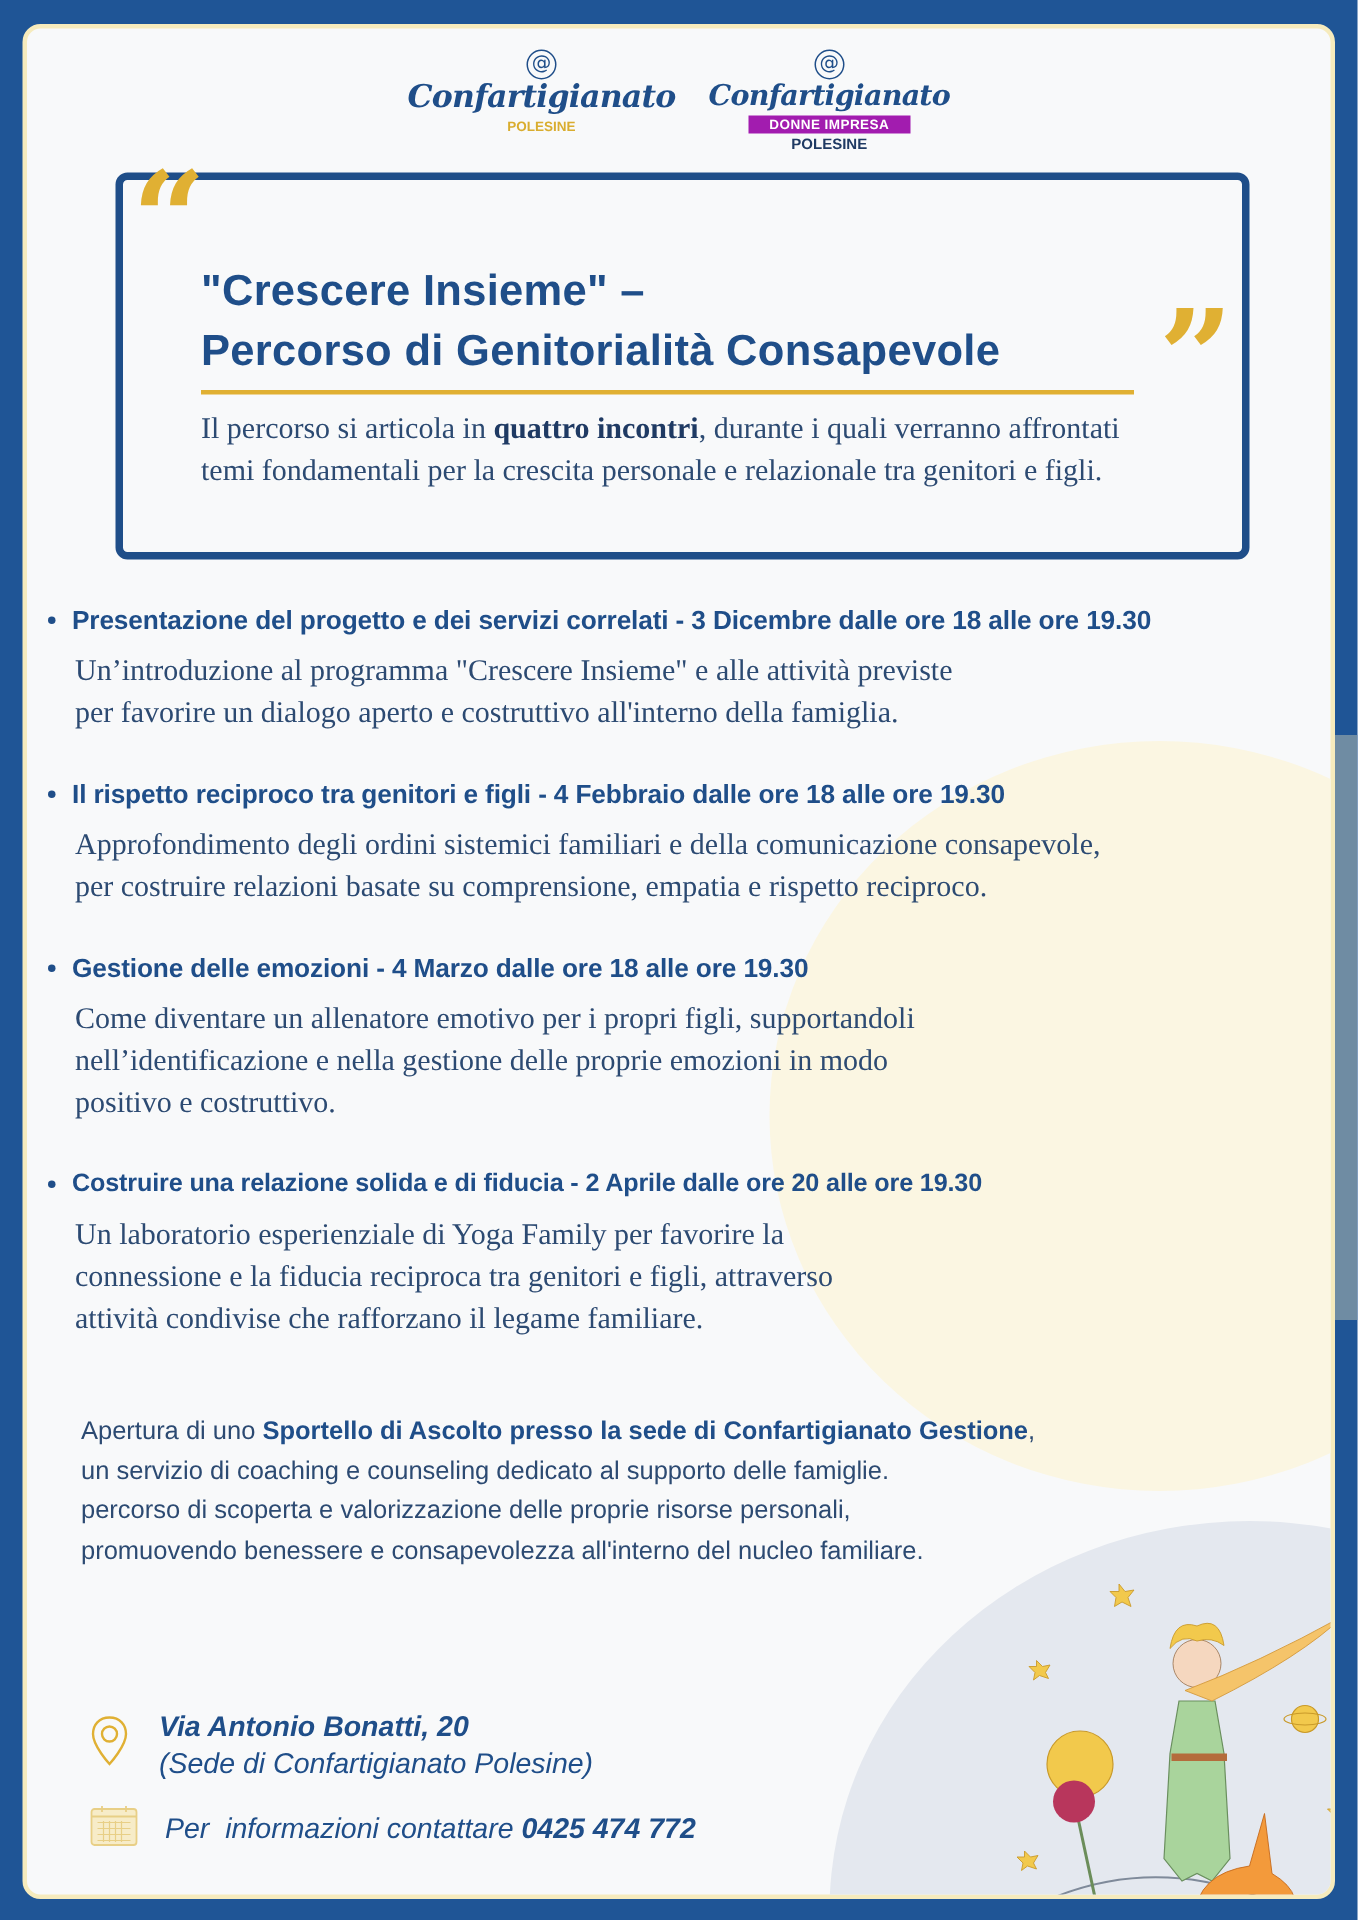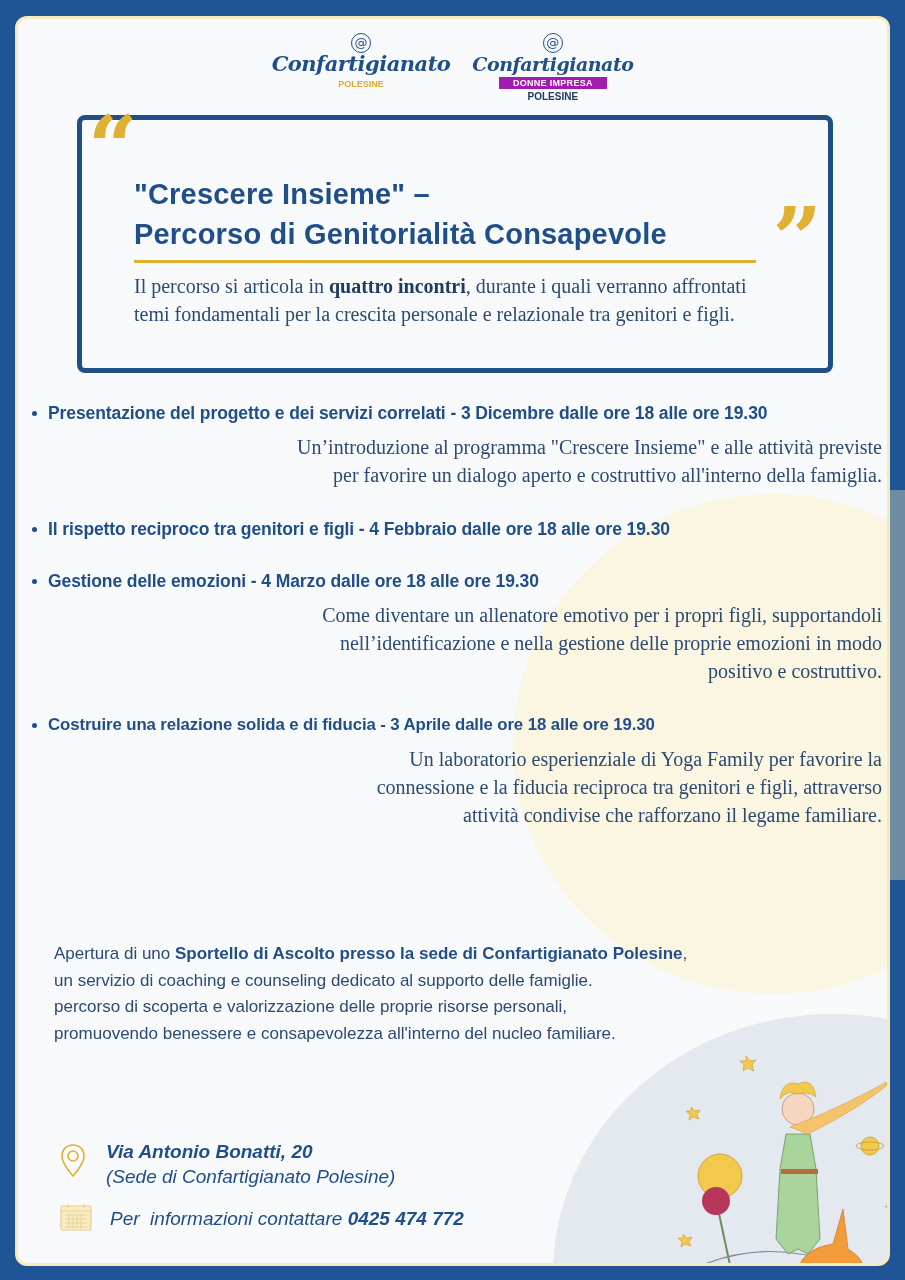--- a/index.html
+++ b/index.html
@@ -88,21 +88,21 @@
     background: #e0b033;
   }
   .intro {
     position: absolute; left: 52px; top: 152px; width: 640px;
     font-family: "Liberation Serif", serif; color: #2c4a72;
     font-size: 20px; line-height: 28px;
   }
   .intro b { color: #1f3a63; }
 
   
-  .events { position: absolute; left: 14px; top: 382px; width: 850px; text-align: right; }
+  .events { position: absolute; left: 14px; top: 382px; width: 850px; }
   .event { margin-bottom: 22px; }
   .event-head {
     display: flex; align-items: center;
     color: #1f4e89; font-weight: bold; font-size: 17.5px; line-height: 24px;
     letter-spacing: -0.1px;
   }
   .bullet {
     width: 5px; height: 5px; border-radius: 50%; background: #1f4e89;
     margin-right: 11px; margin-left: 0;
   }
@@ -176,47 +176,51 @@
         <div class="event-desc">
           <div>Un’introduzione al programma "Crescere Insieme" e alle attività previste</div>
           <div>per favorire un dialogo aperto e costruttivo all'interno della famiglia.</div>
         </div>
       </div>
       <div class="event" style="margin-top:28px">
         <div class="event-head">
           <span class="bullet"></span>
           <span>Il rispetto reciproco tra genitori e figli - 4 Febbraio dalle ore 18 alle ore 19.30</span>
         </div>
+        <div class="event-desc">
+          <div>Approfondimento degli ordini sistemici familiari e della comunicazione consapevole,</div>
+          <div>per costruire relazioni basate su comprensione, empatia e rispetto reciproco.</div>
+        </div>
       </div>
       <div class="event" style="margin-top:28px">
         <div class="event-head">
           <span class="bullet"></span>
           <span>Gestione delle emozioni - 4 Marzo dalle ore 18 alle ore 19.30</span>
         </div>
         <div class="event-desc">
           <div>Come diventare un allenatore emotivo per i propri figli, supportandoli</div>
           <div>nell’identificazione e nella gestione delle proprie emozioni in modo</div>
           <div>positivo e costruttivo.</div>
         </div>
       </div>
       <div class="event" style="margin-top:28px">
         <div class="event-head" style="font-size:16.8px">
           <span class="bullet"></span>
-          <span>Costruire una relazione solida e di fiducia - 3 Aprile dalle ore 18 alle ore 19.30</span>
+          <span>Costruire una relazione solida e di fiducia - 2 Aprile dalle ore 20 alle ore 19.30</span>
         </div>
         <div class="event-desc">
           <div>Un laboratorio esperienziale di Yoga Family per favorire la</div>
           <div>connessione e la fiducia reciproca tra genitori e figli, attraverso</div>
           <div>attività condivise che rafforzano il legame familiare.</div>
         </div>
       </div>
     </div>
 
     <div class="sportello">
-      <div><span>Apertura di uno </span><b>Sportello di Ascolto presso la sede di Confartigianato Polesine</b><span>,</span></div>
+      <div><span>Apertura di uno </span><b>Sportello di Ascolto presso la sede di Confartigianato Gestione</b><span>,</span></div>
       <div>un servizio di coaching e counseling dedicato al supporto delle famiglie.</div>
       <div>percorso di scoperta e valorizzazione delle proprie risorse personali,</div>
       <div>promuovendo benessere e consapevolezza all'interno del nucleo familiare.</div>
     </div>
 
     <div class="contact">
       <div class="c-row">
         <span style="margin-top:4px">
           <svg width="26" height="36" viewBox="0 0 26 36">
             <path d="M13 2 C6 2 2 7 2 13 C2 21 13 33 13 33 C13 33 24 21 24 13 C24 7 20 2 13 2 Z" fill="none" stroke="#e0b033" stroke-width="1.6"></path>

